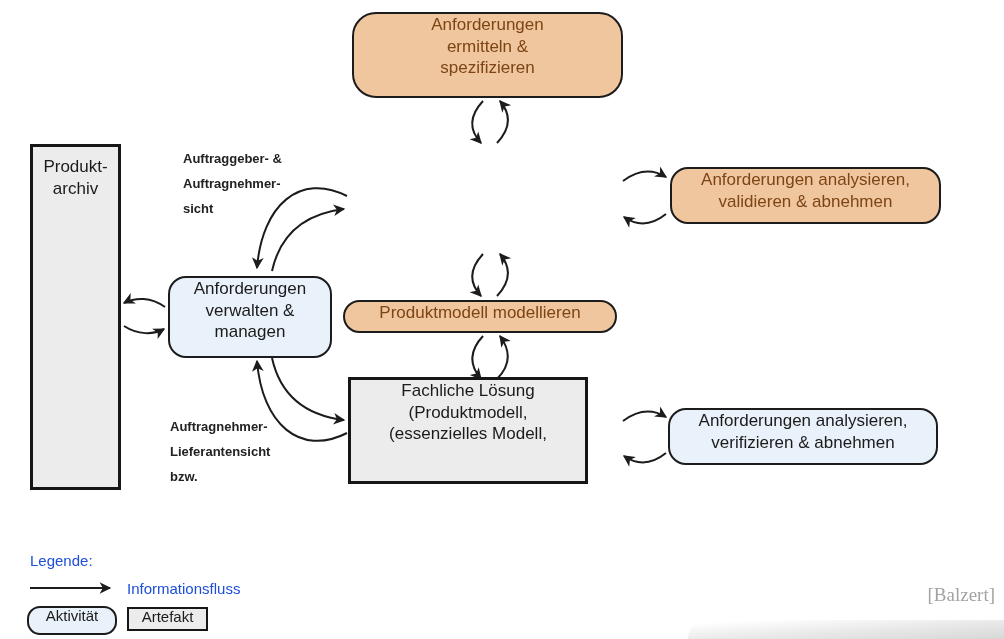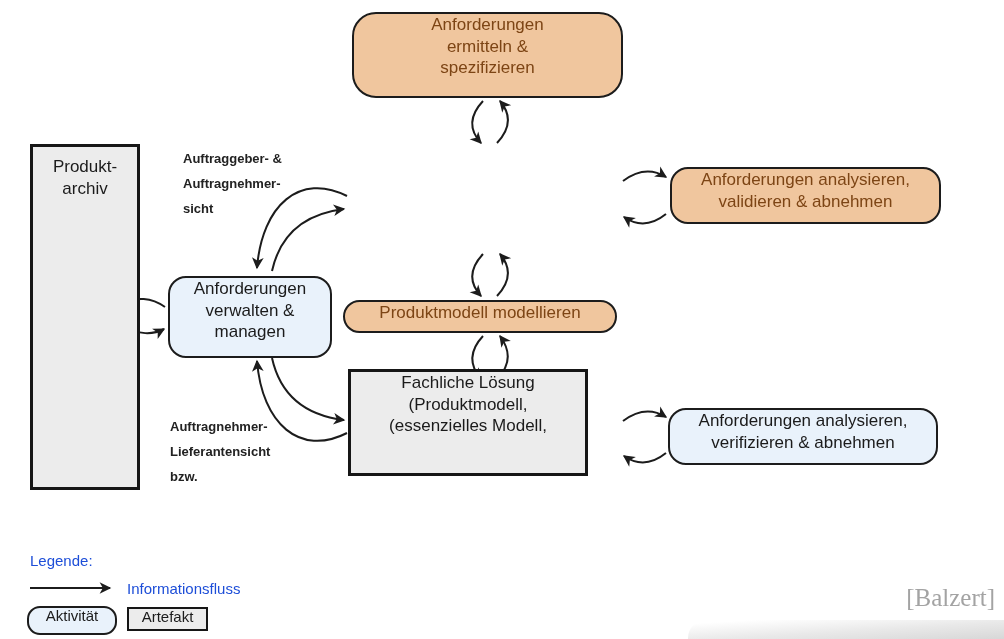--- a/index.html
+++ b/index.html
@@ -18,21 +18,21 @@
   .orange { background:#f0c69e; color:#7d4515; }
   .blue   { background:#e9f2fb; color:#1b1b1b; }
   .gray   { background:#ececec; color:#1b1b1b; }
   .top-align { justify-content:flex-start; padding-top:9px; }
   .italic { font-style:italic; }
   .flabel { position:absolute; z-index:2; font-size:13px; line-height:25px; color:#222222;font-weight:bold; }
   .legend-text { position:absolute; z-index:2; font-size:15px; color:#1d4ed8; }
   .legend-box { font-size:15px; line-height:16px; }
   .attribution {
     position:absolute; z-index:2; right:9px; top:584px;
-    font-family:"Liberation Serif", serif; font-size:25px; color:#a3a3a3;
+    font-family:"Liberation Serif", serif; font-size:19px; color:#a3a3a3;
   }
   .corner-shade {
     position:absolute; z-index:0; left:688px; top:620px; width:316px; height:19px;
     background:linear-gradient(to bottom right, rgba(200,200,200,0) 10%, rgba(175,175,175,0.28) 55%, rgba(160,160,160,0.42) 100%);
     border-top-left-radius:18px;
   }
 </style>
 </head>
 <body>
 
@@ -70,36 +70,36 @@
     <div>ermitteln &amp;</div>
     <div>spezifizieren</div>
   </div>
 
 
   <div class="box activity orange" style="left:670px;top:167px;width:271px;height:57px;border-radius:18px">
     <div>Anforderungen analysieren,</div>
     <div>validieren &amp; abnehmen</div>
   </div>
 
-  <div class="box artifact gray top-align" style="left:30px;top:144px;width:110px;height:346px">
+  <div class="box artifact gray top-align" style="left:30px;top:144px;width:91px;height:346px">
     <div>Produkt-</div>
     <div>archiv</div>
   </div>
 
   <div class="box activity blue" style="left:168px;top:276px;width:164px;height:82px;border-radius:18px">
     <div>Anforderungen</div>
     <div>verwalten &amp;</div>
     <div>managen</div>
   </div>
 
   <div class="box activity orange" style="left:343px;top:300px;width:274px;height:33px;border-radius:17px">
     <div>Produktmodell modellieren</div>
   </div>
 
-  <div class="box artifact gray" style="left:348px;top:369px;width:240px;height:107px">
+  <div class="box artifact gray" style="left:348px;top:377px;width:240px;height:107px">
     <div>Fachliche Lösung</div>
     <div>(Produktmodell,</div>
     <div>(essenzielles Modell,</div>
   </div>
 
   <div class="box activity blue" style="left:668px;top:408px;width:270px;height:57px;border-radius:18px">
     <div>Anforderungen analysieren,</div>
     <div>verifizieren &amp; abnehmen</div>
   </div>
 

